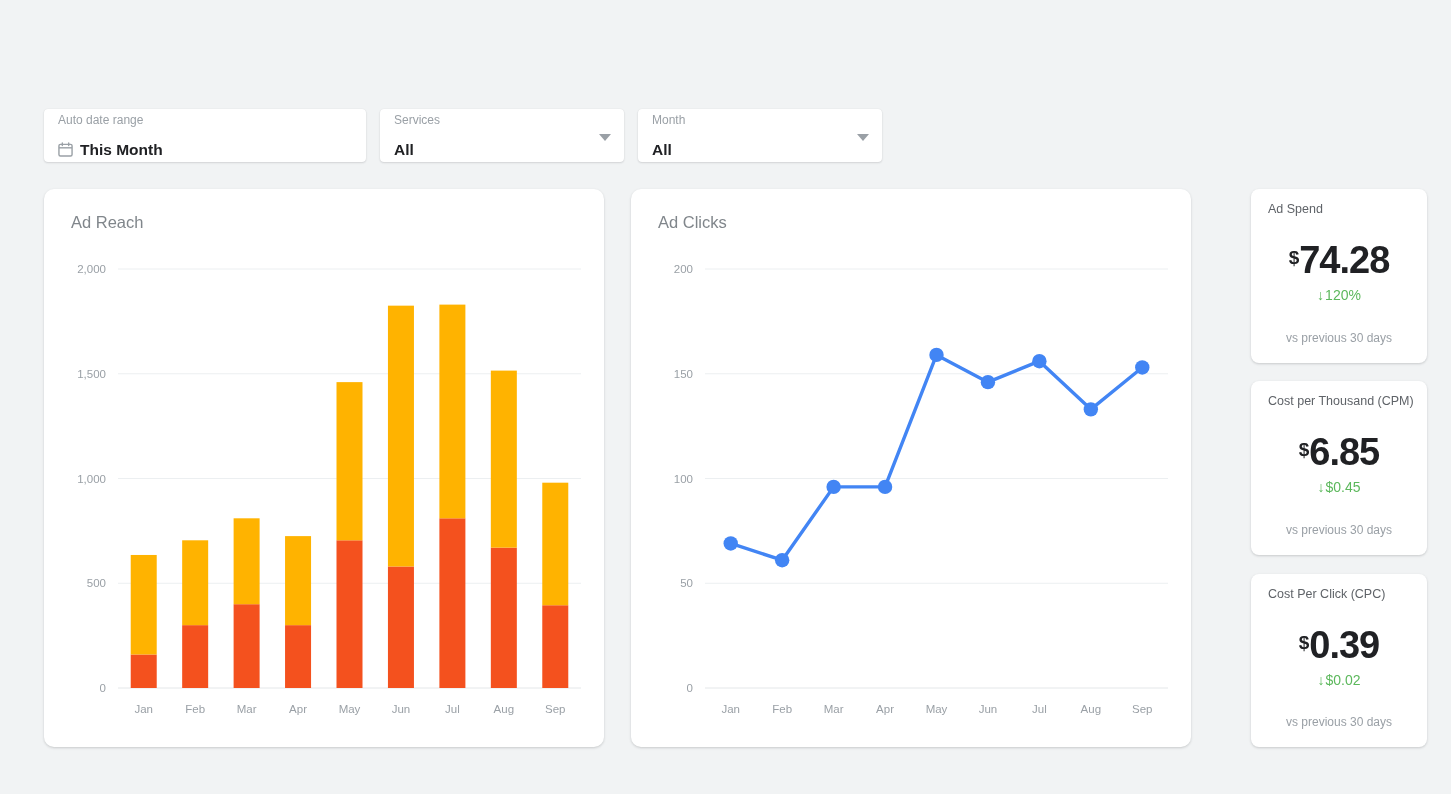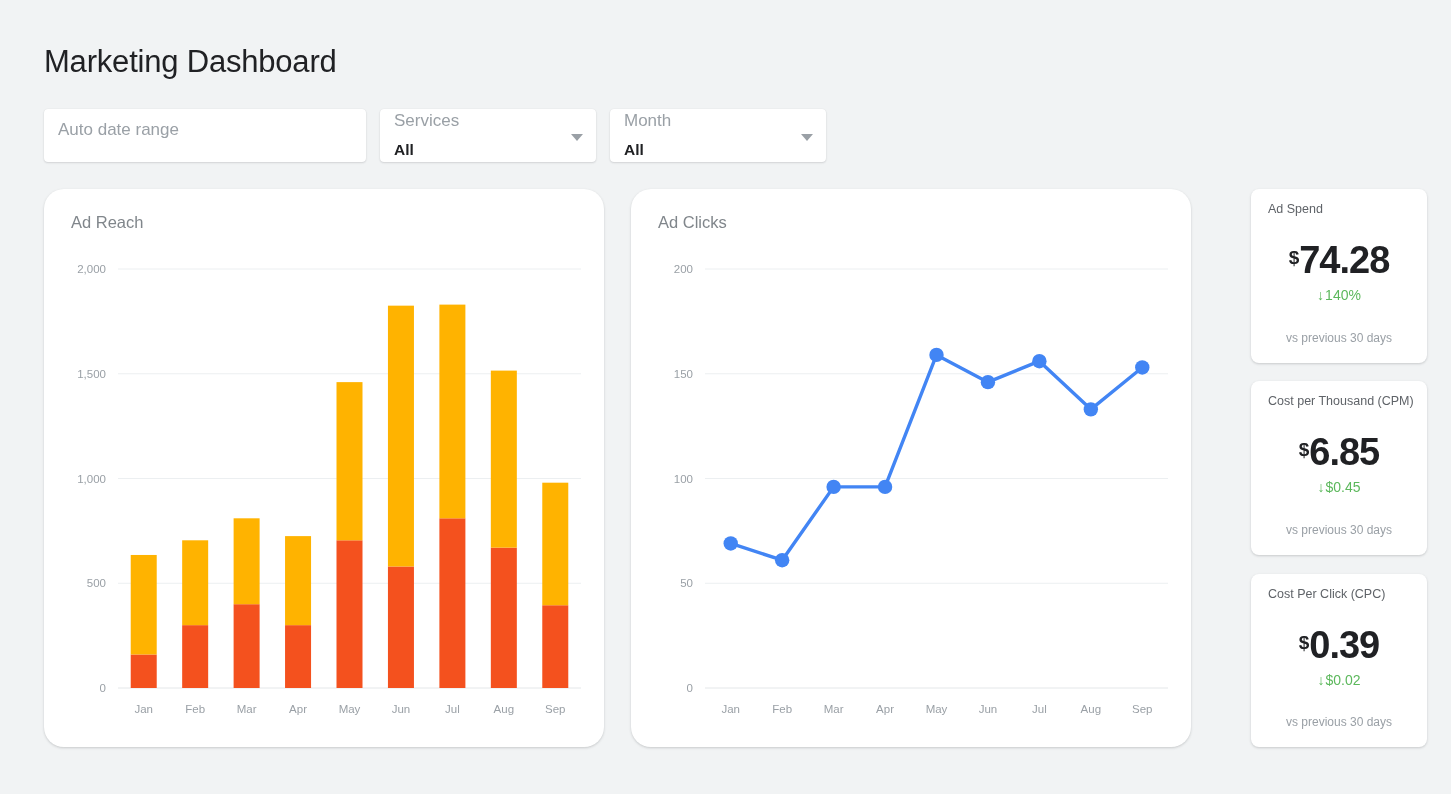--- a/index.html
+++ b/index.html
@@ -21,35 +21,35 @@
   
   .filters { position: absolute; left: 44px; top: 109px; display: flex; gap: 14px; }
   .filter {
     background: #fff; border-radius: 4px;
     box-shadow: 0 1px 2px rgba(60,64,67,.16), 0 0 1px rgba(60,64,67,.12);
     height: 53px; position: relative;
     display: flex; flex-direction: column; justify-content: center;
     padding: 0 14px;
   }
   .filter.wide { width: 322px; }
-  .filter.mid  { width: 216px; }
-  .filter-label { font-size: 17px; color: #9aa0a6; line-height: 15px; margin-bottom: 12px; }
+  .filter.mid  { width: 244px; }
+  .filter-label { font-size: 12px; color: #9aa0a6; line-height: 15px; margin-bottom: 12px; }
   .filter-value-row { display: flex; align-items: center; gap: 7px; }
   .filter-value { font-size: 15.5px; color: #202124; font-weight: 700; line-height: 19px; }
   .cal-icon { width: 15px; height: 15px; display: block; flex: 0 0 auto; }
   .caret {
     position: absolute; right: 13px; top: 50%; margin-top: -2px;
     width: 0; height: 0;
     border-left: 6px solid transparent; border-right: 6px solid transparent;
     border-top: 7px solid #9aa0a6;
   }
 
   
   .panel {
-    position: absolute; background: #fff; border-radius: 20px;
+    position: absolute; background: #fff; border-radius: 10px;
     box-shadow: 0 1px 3px rgba(60,64,67,.13), 0 1px 2px rgba(60,64,67,.10);
   }
   #panel-reach  { left: 44px;   top: 189px; width: 560px; height: 558px; }
   #panel-clicks { left: 624px;  top: 189px; width: 560px; height: 558px; margin-left: 7px; }
 
   .panel-title {
     position: absolute; left: 27px; top: 24px;
     font-size: 16.5px; color: #80868b; font-weight: 400;
   }
 
@@ -89,26 +89,34 @@
   .kpi-sub {
     position: absolute; left: 0; right: 0; bottom: 18px;
     text-align: center; font-size: 12px; color: #9aa0a6;
   }
 </style>
 </head>
 <body>
 
 <div class="page">
 
-  <div class="page-title">Marketing Dashboard</div>
 
   <div class="filters">
 
     <div class="filter wide">
       <div class="filter-label">Auto date range</div>
+      <div class="filter-value-row">
+        <svg class="cal-icon" viewBox="0 0 16 16">
+          <rect x="1" y="2.5" width="14" height="12.5" rx="1.6" fill="none" stroke="#9aa0a6" stroke-width="1.5"></rect>
+          <line x1="1" y1="6.2" x2="15" y2="6.2" stroke="#9aa0a6" stroke-width="1.5"></line>
+          <line x1="4.6" y1="1" x2="4.6" y2="3.8" stroke="#9aa0a6" stroke-width="1.5" stroke-linecap="round"></line>
+          <line x1="11.4" y1="1" x2="11.4" y2="3.8" stroke="#9aa0a6" stroke-width="1.5" stroke-linecap="round"></line>
+        </svg>
+        <span class="filter-value">This Month</span>
+      </div>
     </div>
 
     <div class="filter mid">
       <div class="filter-label">Services</div>
       <div class="filter-value-row">
         <span class="filter-value">All</span>
       </div>
       <span class="caret"></span>
     </div>
 
@@ -204,21 +212,21 @@
     </div>
   </div>
 
   <div class="kpi" id="kpi-0">
     <div class="kpi-title">Ad Spend</div>
     <div class="kpi-value-row">
       <span class="kpi-currency">$</span>
       <span class="kpi-value">74.28</span>
     </div>
     <div class="kpi-delta">
-      <span class="arrow">↓</span><span>140%</span>
+      <span class="arrow">↓</span><span>120%</span>
     </div>
     <div class="kpi-sub">vs previous 30 days</div>
   </div>
 
   <div class="kpi" id="kpi-1">
     <div class="kpi-title">Cost per Thousand (CPM)</div>
     <div class="kpi-value-row">
       <span class="kpi-currency">$</span>
       <span class="kpi-value">6.85</span>
     </div>

